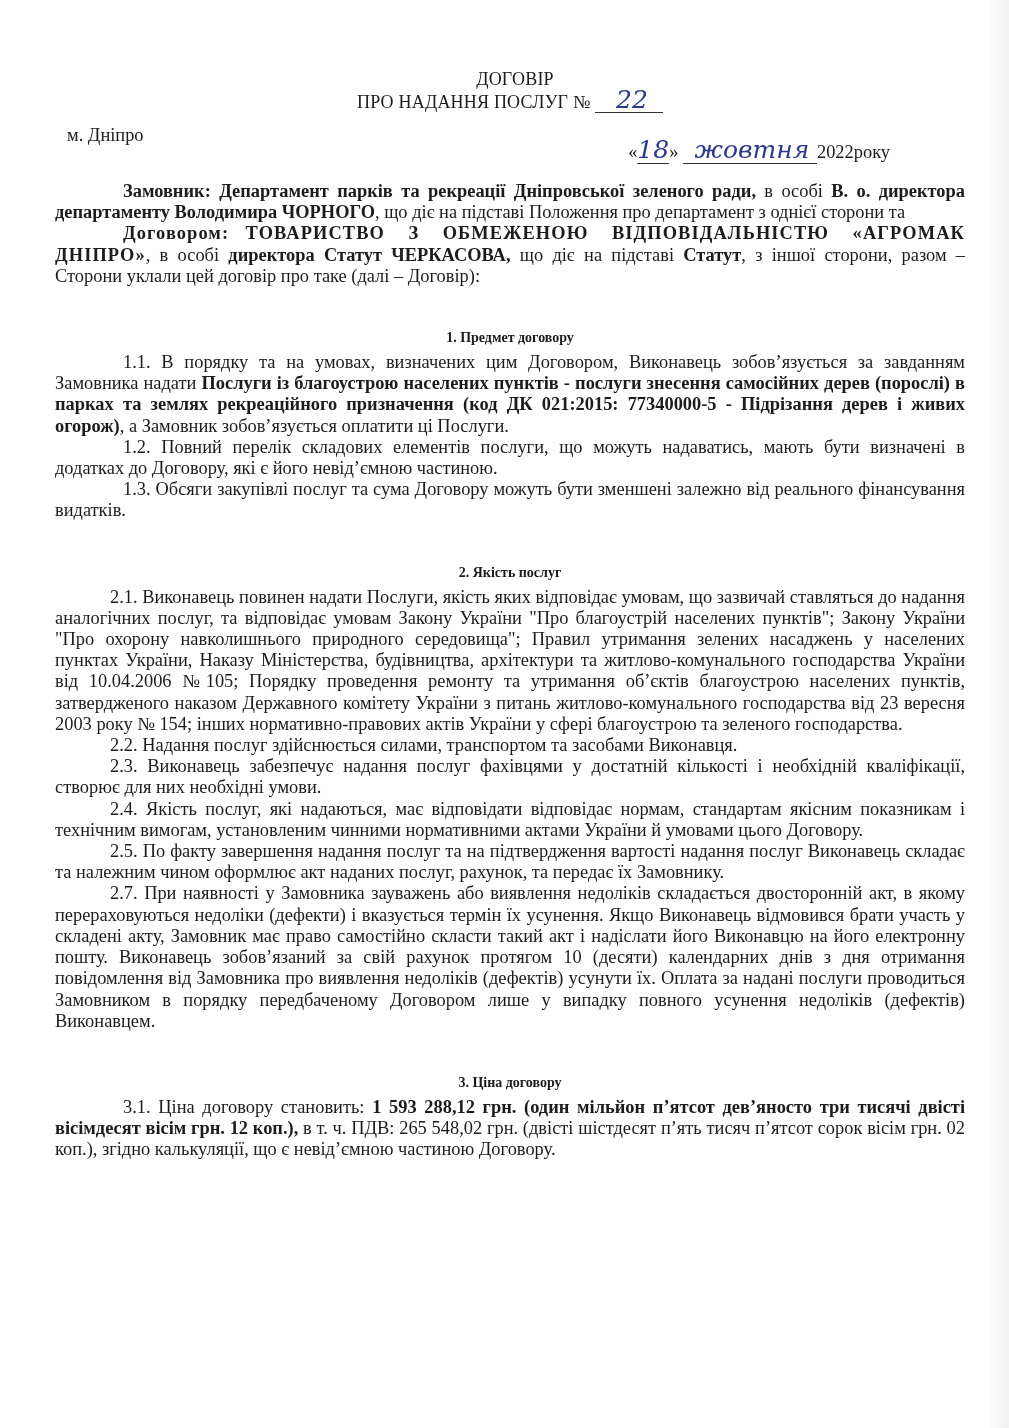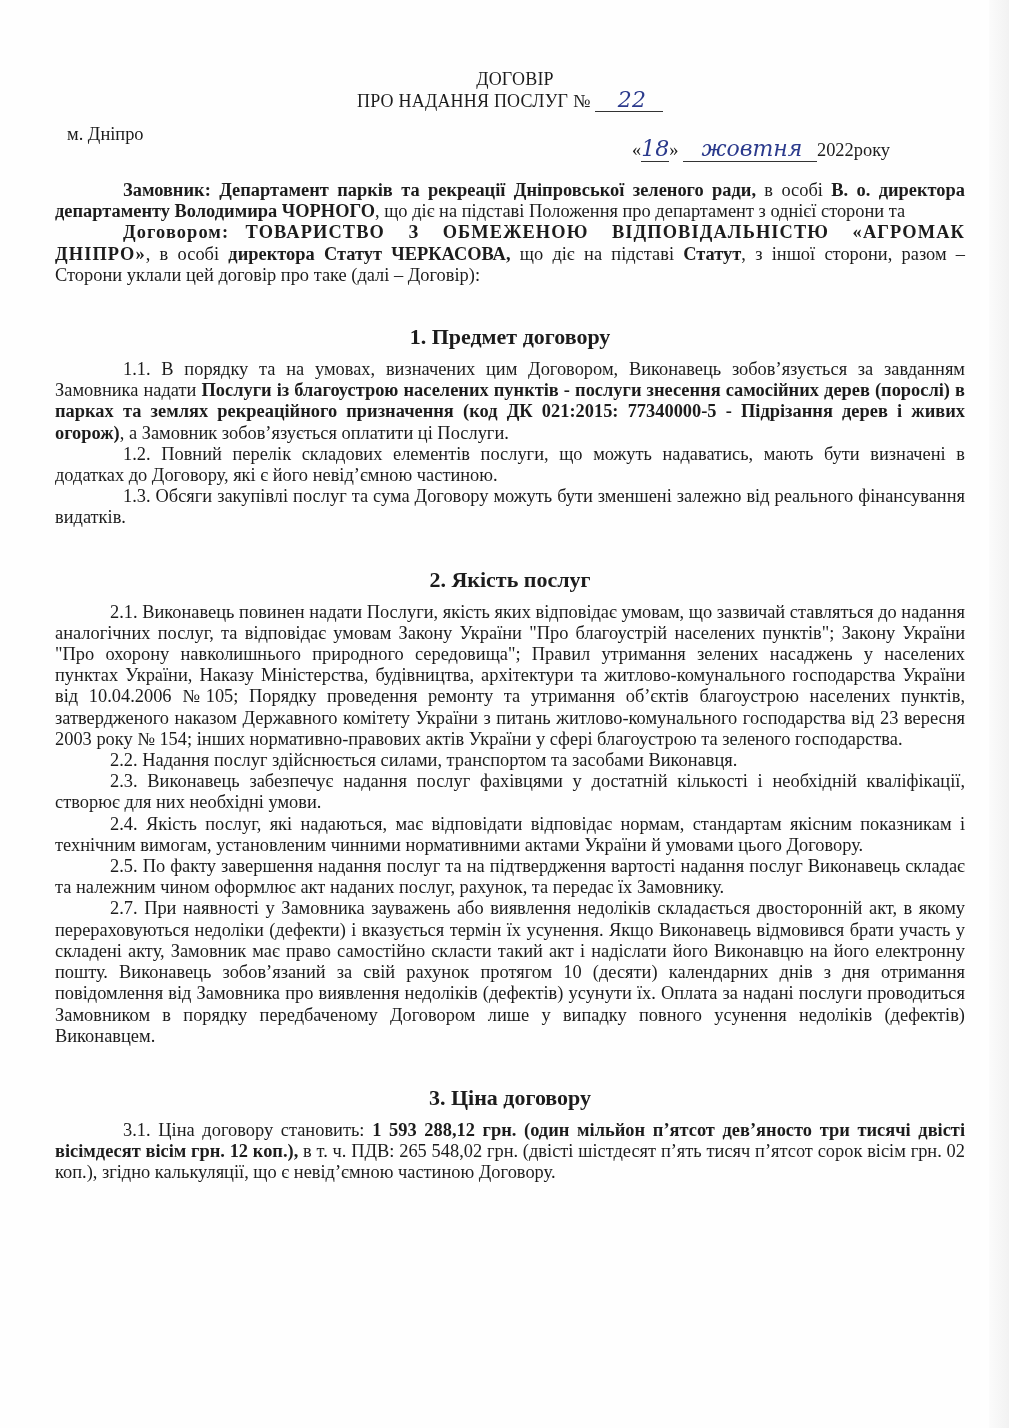--- a/index.html
+++ b/index.html
@@ -8,33 +8,33 @@
     background: #ffffff;
     font-family: "Liberation Serif", "DejaVu Serif", serif;
     color: #1c1c1c;
     position: relative;
   }
   .page { position: absolute; left: 0; top: 0; width: 1009px; height: 1428px; background: #fefefe; }
   .right-shade { position: absolute; right: 0; top: 0; width: 20px; height: 1428px; background: linear-gradient(to right, #fbfbfb, #f2f2f2); }
   .content { position: absolute; left: 55px; top: 68px; width: 910px; font-size: 18.4px; line-height: 21.2px; }
   .title { text-align: center; font-weight: normal; font-size: 18px; line-height: 22px; letter-spacing: 0.2px; }
   .title-1 { margin-left: 10px; }
-  .hand { font-family: "DejaVu Serif", serif; font-style: italic; color: #2b3a8c; font-size: 22px; }
+  .hand { font-family: "DejaVu Serif", serif; font-style: italic; color: #2b3a8c; font-size: 25px; }
   .num-line { display: inline-block; border-bottom: 1.5px solid #333; min-width: 62px; padding-left: 6px; line-height: 20px; }
   .row-place { position: relative; height: 44px; margin-top: 12px; }
   .city { position: absolute; left: 12px; top: 0; }
   .date { position: absolute; right: 75px; top: 14px; white-space: nowrap; }
   .day-line { display: inline-block; border-bottom: 1.5px solid #333; min-width: 26px; text-align: center; }
   .month-line { display: inline-block; border-bottom: 1.5px solid #333; min-width: 130px; text-align: center; padding-left: 4px; }
   p { margin: 0; text-align: justify; text-align-last: left; }
   .ind { text-indent: 68px; }
   .ind2 { text-indent: 55px; }
   .gap-s { margin-top: 12px; }
   .gap-l { margin-top: 40px; }
-  h2 { margin: 12px; font-size: 22px; text-align: center; font-weight: bold; line-height: 21px; }
+  h2 { margin: 4px; font-size: 14px; text-align: center; font-weight: bold; line-height: 21px; }
   b { font-weight: bold; }
   .spread { letter-spacing: 1.1px; word-spacing: 6px; }
 </style>
 </head>
 <body>
 
 <div class="page">
   <div class="right-shade"></div>
 
   <div class="content">

